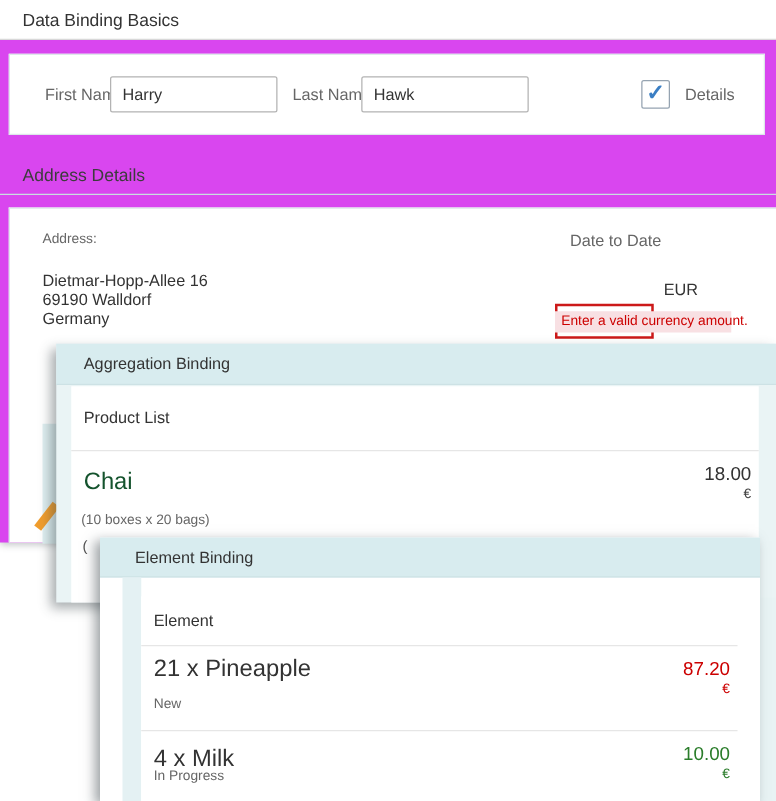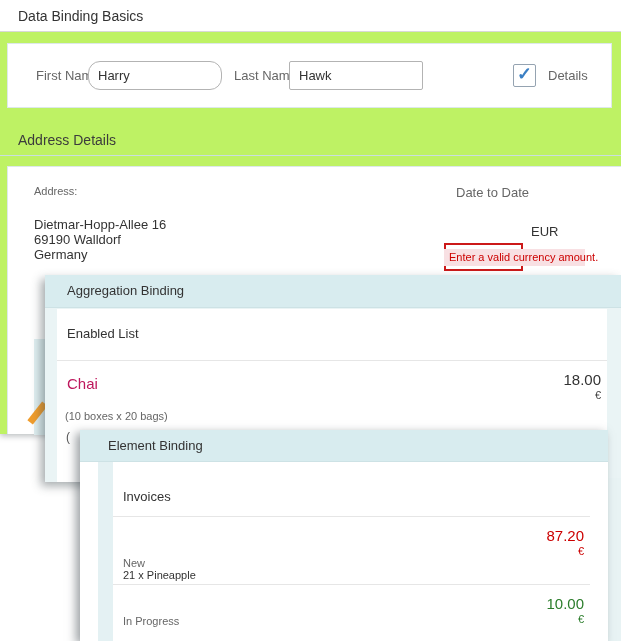--- a/index.html
+++ b/index.html
@@ -2,33 +2,33 @@
 <html><head>
 <meta charset="utf-8">
 <style>
   * { margin:0; padding:0; box-sizing:border-box; }
   html,body { background:#ffffff; }
   body { font-family:"Liberation Sans", sans-serif; color:#333; }
   #stage { position:relative; width:621px; height:641px; overflow:hidden; background:#fff; }
 
   
   .card1 { position:absolute; left:0; top:0; width:621px; height:434px;
-           background:#bef264; z-index:10; box-shadow:0 2px 6px rgba(80,90,95,.4);padding-left:44px; }
+           background:#d946ef; z-index:10; box-shadow:0 2px 6px rgba(80,90,95,.4);padding-left:44px; }
   .titlebar { position:absolute; left:0; top:0; width:621px; height:32px;
               background:#fff; border-bottom:1px solid #d8d8d8; }
   .titlebar span { position:absolute; left:18px; top:0; line-height:32px; font-size:14px; color:#333; }
   .form-panel { position:absolute; left:7px; top:43px; width:605px; height:65px;
                 background:#fff; border:1px solid #dde8ea; }
   .flabel { position:absolute; top:0; height:63px; display:flex; align-items:center;
             font-size:13px; color:#666; }
   .fl1 { left:28px; } .fl2 { left:226px; } .fl3 { left:540px; color:#666; }
   .tinput { position:absolute; top:17px; height:29px; width:134px; background:#fff;
             border:1px solid #b3b3b3; border-radius:2px; font-size:13px; color:#333;
             padding:0 9px; font-family:"Liberation Sans", sans-serif; }
-  .ti1 { left:80px;border-radius:12px; } .ti2 { left:281px; }
+  .ti1 { left:80px; } .ti2 { left:281px; }
   .checkbox { position:absolute; left:505px; top:20px; width:23px; height:23px; background:#fff;
               border:1px solid #95a3b1; border-radius:2px; display:flex; align-items:center;
               justify-content:center; cursor:pointer; }
   .checkbox span { color:#3b7fc4; font-size:18px; font-weight:bold; line-height:1; margin-top:-3px; }
 
   .section-heading { position:absolute; left:18px; top:128px; height:24px; line-height:24px;
                      font-size:14px; color:#3c3c3c; }
   .section-underline { position:absolute; left:0; top:155px; width:621px; height:1px; background:#c9dee0; }
 
   .address-panel { position:absolute; left:7px; top:166px; width:614px; height:268px;
@@ -52,21 +52,21 @@
   .card2 { position:absolute; left:45px; top:275px; width:576px; height:207px;
            background:#eaf4f5; z-index:20; box-shadow:-4px 4px 9px rgba(60,70,75,.45); }
   .panel-header { position:absolute; left:0; top:0; right:0; height:33px; background:#d8ecef;
                   border-bottom:1px solid #cde2e5; }
   .panel-header span { position:absolute; top:0; line-height:32px; font-size:13px; color:#333; }
   .card2 .panel-header span { left:22px; }
   .list2 { position:absolute; left:12px; top:34px; width:550px; height:173px; background:#fff; }
   .list-head { position:absolute; left:0; top:0; right:0; height:52px; border-bottom:1px solid #e6e6e6; }
   .list-head span { position:absolute; left:10px; top:0; line-height:50px; font-size:13px; color:#333; }
   .row-chai { position:absolute; left:0; top:52px; right:0; height:121px; cursor:pointer; }
-  .row-chai .rname { position:absolute; left:10px; top:14px; font-size:15px; color:#be185d; }
+  .row-chai .rname { position:absolute; left:10px; top:14px; font-size:19px; color:#14532d; }
   .row-chai .rqty  { position:absolute; left:8px; top:49px; font-size:11px; color:#666; }
   .row-chai .rfrag { position:absolute; left:9px; top:69px; font-size:12px; color:#555; }
   .pricebox { position:absolute; right:6px; top:10px; text-align:right; }
   .pricebox .amt { font-size:15px; display:block; }
   .pricebox .cur { font-size:11px; display:block; margin-top:1px; }
   .amt-dark { color:#333; } .cur-dark { color:#444; }
   .amt-red { color:#cc0000; } .cur-red { color:#cc0000; }
   .amt-green { color:#2b7d2b; } .cur-green { color:#2b7d2b; }
 
   .sliver { position:absolute; left:608px; top:478px; width:13px; height:163px;
@@ -75,21 +75,21 @@
   
   .card3 { position:absolute; left:80px; top:430px; width:528px; height:211px;
            background:#fff; z-index:30; box-shadow:-4px 3px 9px rgba(60,70,75,.5); }
   .card3 .panel-header { height:32px; }
   .card3 .panel-header span { left:28px; }
   .inner-strip { position:absolute; left:18px; top:32px; width:15px; height:179px; background:#e4f1f3; }
   .list3 { position:absolute; left:33px; top:47px; width:477px; height:164px; background:#fff; }
   .list3 .list-head { height:40px; }
   .list3 .list-head span { line-height:40px; }
   .inv-row { position:absolute; left:0; right:0; cursor:pointer; }
-  .inv-row .rname { position:absolute; left:10px; font-size:11px; color:#333;margin-top:44px; }
+  .inv-row .rname { position:absolute; left:10px; font-size:19px; color:#333; }
   .inv-row .rstatus { position:absolute; left:10px; font-size:11px; color:#666; }
   .ir1 { top:40px; height:68px; border-bottom:1px solid #e6e6e6; }
   .ir1 .rname { top:8px; } .ir1 .rstatus { top:40px; }
   .ir2 { top:108px; height:56px; }
   .ir2 .rname { top:12px; } .ir2 .rstatus { top:30px; }
 </style>
 </head>
 <body>
 
 <div id="stage">
@@ -131,21 +131,21 @@
     </div>
     <div class="orange-wedge"></div>
   </div>
 
   <div class="card2">
     <div class="panel-header">
       <span>Aggregation Binding</span>
     </div>
     <div class="list2">
       <div class="list-head">
-        <span>Enabled List</span>
+        <span>Product List</span>
       </div>
       <div class="row-chai">
         <div class="rname">Chai</div>
         <div class="pricebox">
           <span class="amt amt-dark">18.00</span>
           <span class="cur cur-dark">€</span>
         </div>
         <div class="rqty">(10 boxes x 20 bags)</div>
         <div class="rfrag">(</div>
       </div>
@@ -154,21 +154,21 @@
 
   <div class="sliver"></div>
 
   <div class="card3">
     <div class="panel-header">
       <span>Element Binding</span>
     </div>
     <div class="inner-strip"></div>
     <div class="list3">
       <div class="list-head">
-        <span>Invoices</span>
+        <span>Element</span>
       </div>
       <div class="inv-row ir1">
         <div class="rname">21 x Pineapple</div>
         <div class="pricebox">
           <span class="amt amt-red">87.20</span>
           <span class="cur cur-red">€</span>
         </div>
         <div class="rstatus">New</div>
       </div>
       <div class="inv-row ir2">

